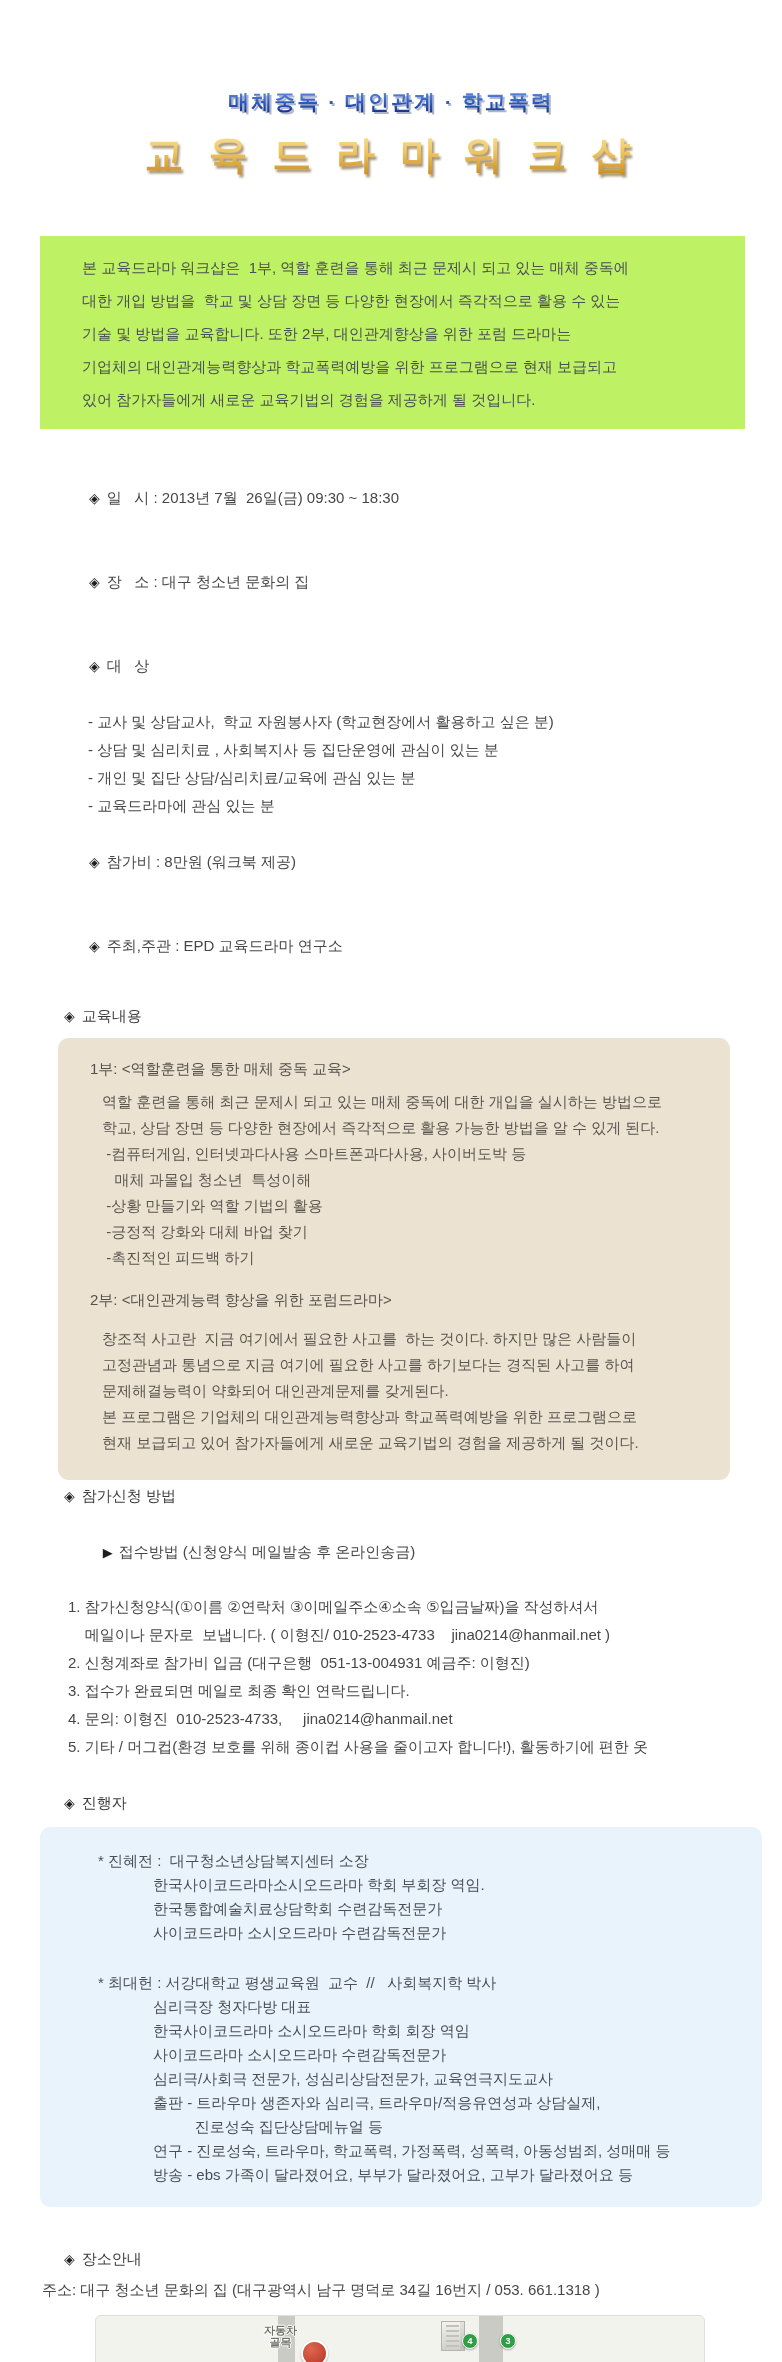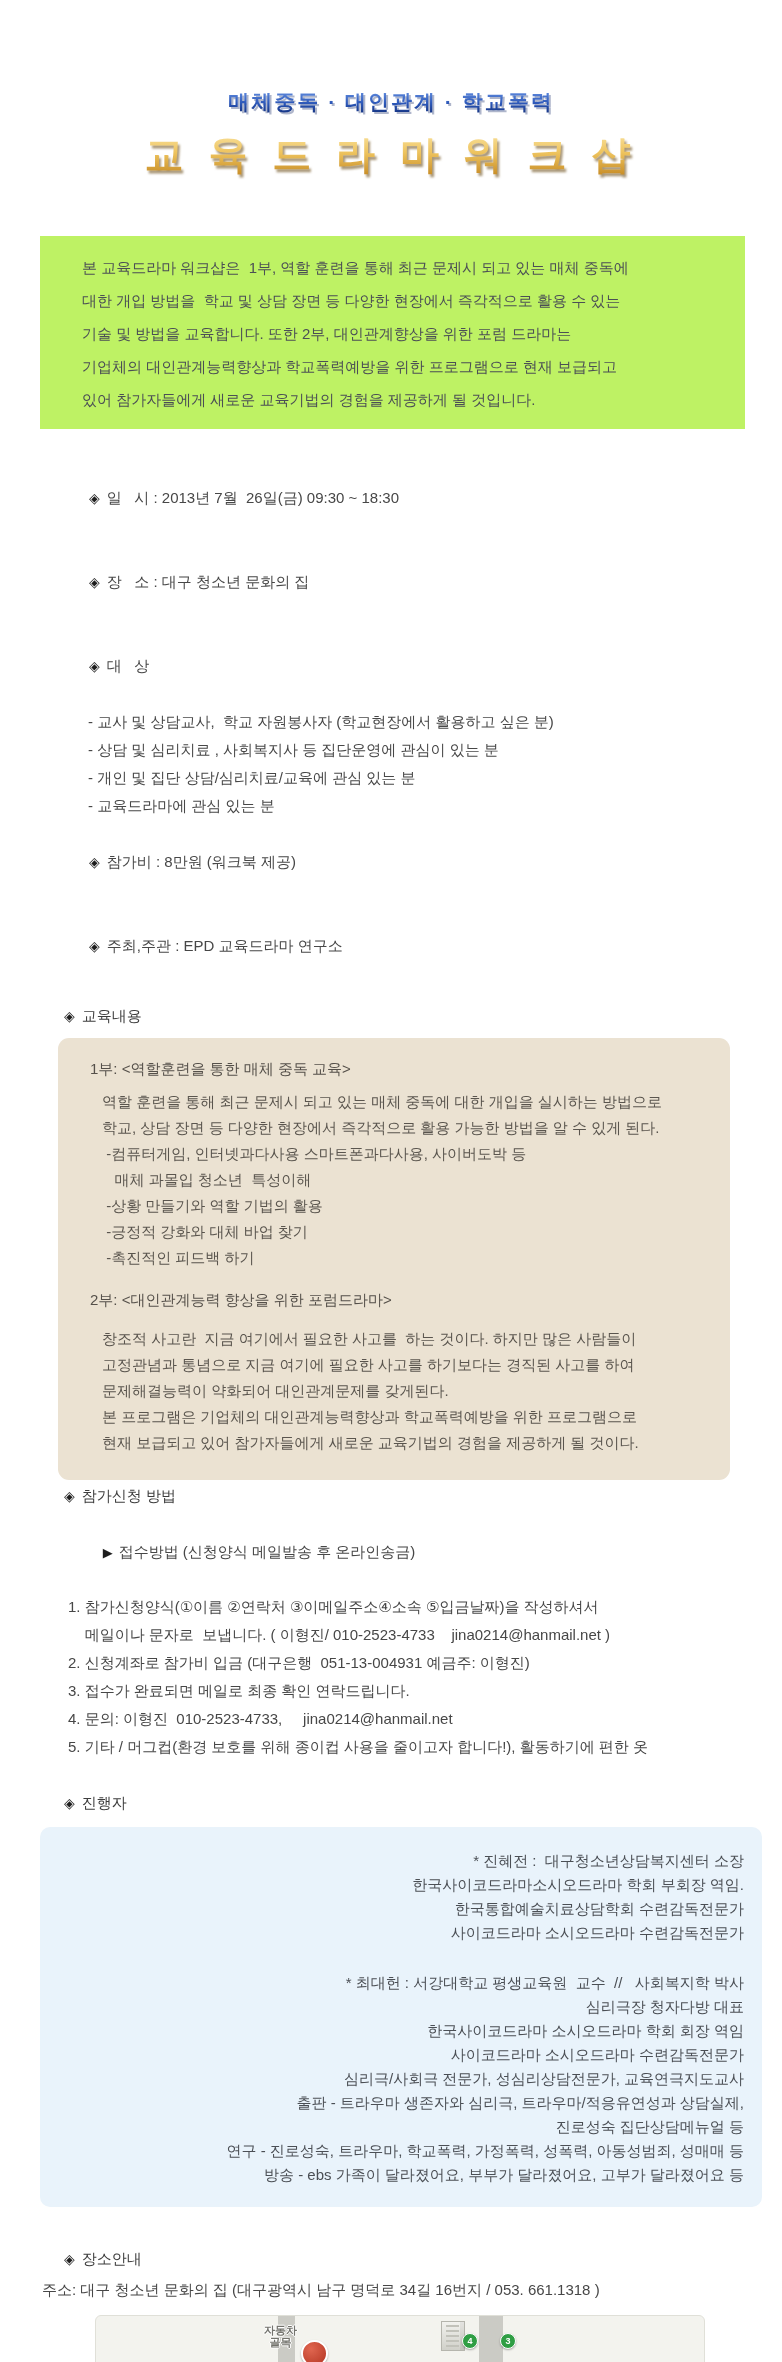--- a/index.html
+++ b/index.html
@@ -43,21 +43,21 @@
   .edu-line { font-size:15px; color:#5a554e; line-height:26px; white-space:pre-wrap; }
   .part2-body { margin-top:16px; }
 
   
   .method-line { margin:8px 0 0 86px; font-size:15px; color:#474747; line-height:24px; white-space:pre-wrap; }
   .play { font-size:13px; margin-right:6px; color:#1d1d1d; }
   .steps { margin:4px 0 12px 68px; }
   .step-line { font-size:15px; color:#474747; line-height:28px; white-space:pre-wrap; }
 
   
-  .pres-box { margin:12px 20px 0 40px; background:#e9f3fb; border-radius:10px; padding:22px 18px 20px 58px;text-align:right; }
+  .pres-box { margin:12px 20px 0 40px; background:#e9f3fb; border-radius:10px; padding:22px 18px 20px 58px; }
   .p-name { font-size:15px; color:#4b4f55; line-height:24px; white-space:pre-wrap; }
   .p-name.p2 { margin-top:26px; }
   .p-creds { padding-left:55px; }
   .p-line { font-size:15px; color:#4b4f55; line-height:24px; white-space:pre-wrap; }
 
   
   .address { margin:6px 0 0 42px; font-size:15px; color:#474747; line-height:26px; white-space:pre-wrap; }
 
   
   .map { position:relative; margin:12px 0 0 95px; width:608px; height:264px; background:#f3f3ee;

